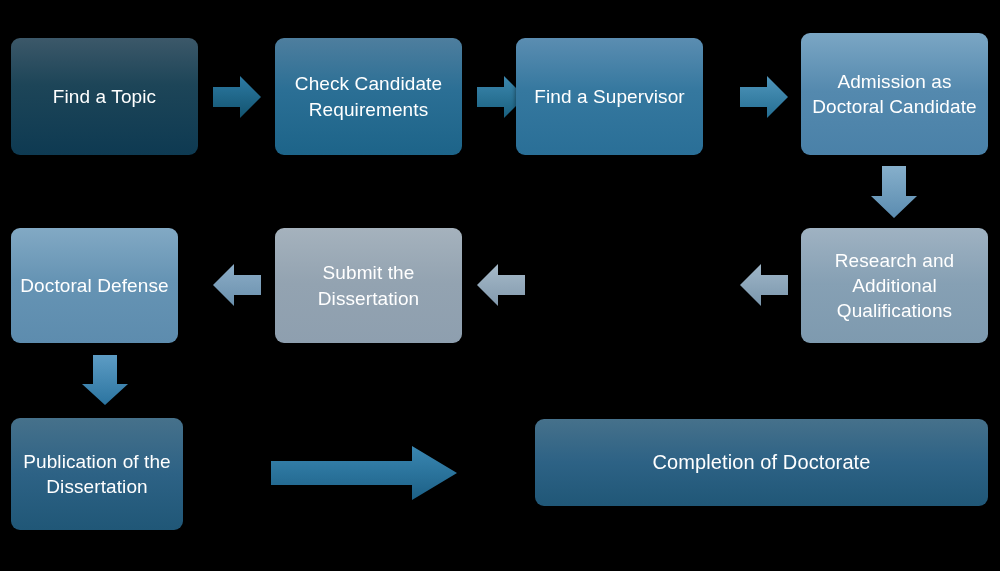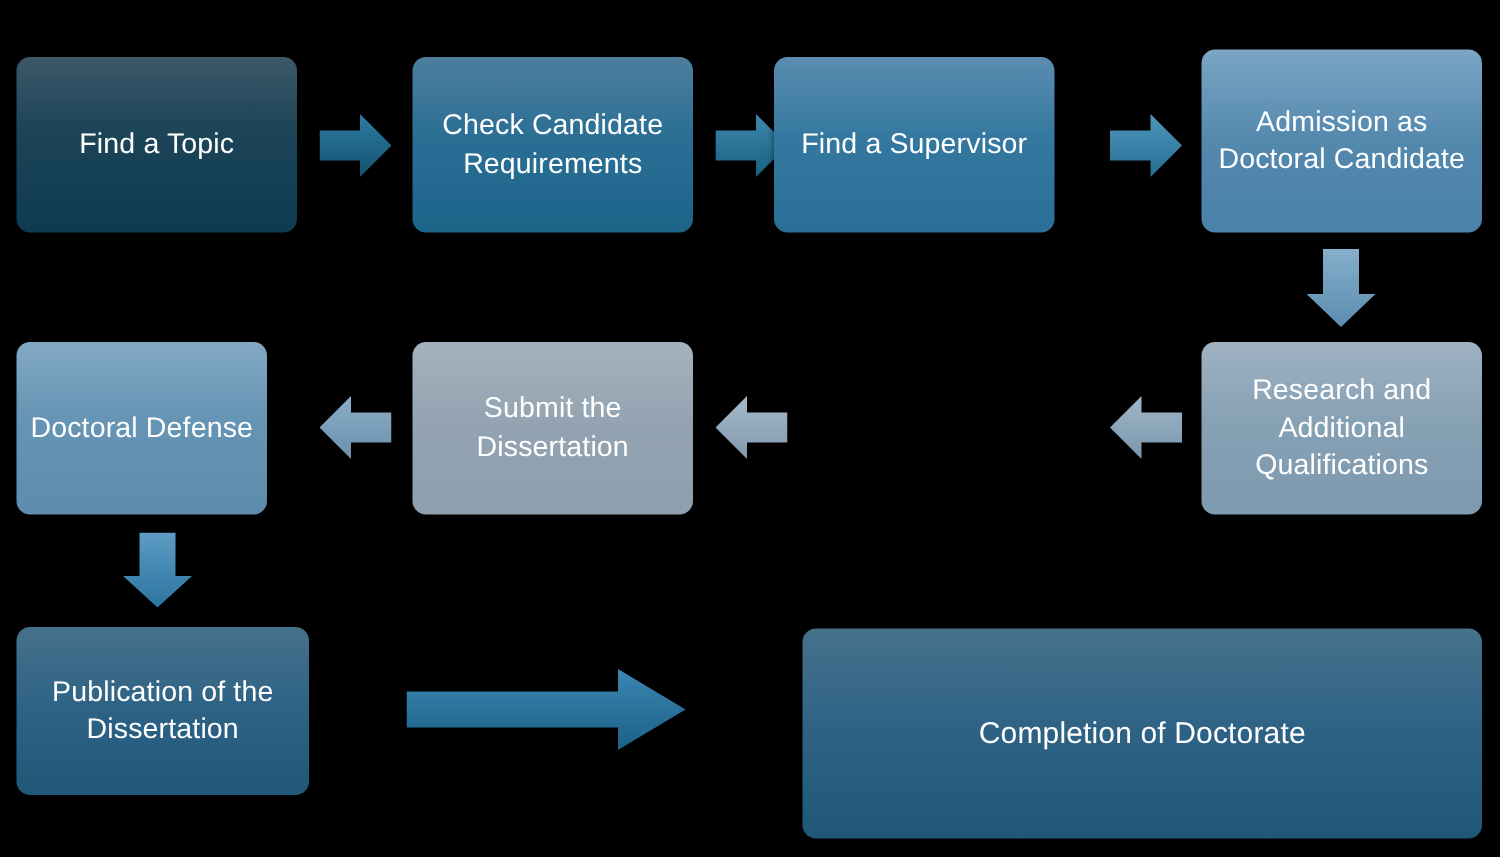--- a/index.html
+++ b/index.html
@@ -176,33 +176,33 @@
       <defs>
         <linearGradient id="gD2" x1="0" y1="0" x2="0" y2="1">
           <stop offset="0%" stop-color="#5d9cc4"></stop>
             <stop offset="100%" stop-color="#2b74a0"></stop>
         </linearGradient>
       </defs>
       <polygon points="11,0 35,0 35,29 46,29 23,50 0,29 11,29" fill="url(#gD2)"></polygon>
     </svg>
   </div>
 
-  <div class="node fill-deepteal" style="left:11px; top:418px; width:195px; height:112px;">
+  <div class="node fill-deepteal" style="left:11px; top:418px; width:172px; height:112px;">
     <span class="label">Publication of the Dissertation</span>
   </div>
 
   <div class="arrow" style="left:271px; top:446px; width:186px; height:54px;">
     <svg viewBox="0 0 186 54" preserveAspectRatio="none">
       <defs>
         <linearGradient id="gLong" x1="0" y1="0" x2="0" y2="1">
           <stop offset="0%" stop-color="#3a87b2"></stop>
             <stop offset="100%" stop-color="#1c6086"></stop>
         </linearGradient>
       </defs>
       <polygon points="0,15 141,15 141,0 186,27 141,54 141,39 0,39" fill="url(#gLong)"></polygon>
     </svg>
   </div>
 
-  <div class="node fill-deepteal" style="left:535px; top:419px; width:453px; height:140px; font-size:20px;">
+  <div class="node fill-deepteal" style="left:535px; top:419px; width:453px; height:87px; font-size:20px;">
     <span class="label">Completion of Doctorate</span>
   </div>
 
 </div>
 
 </body></html>

